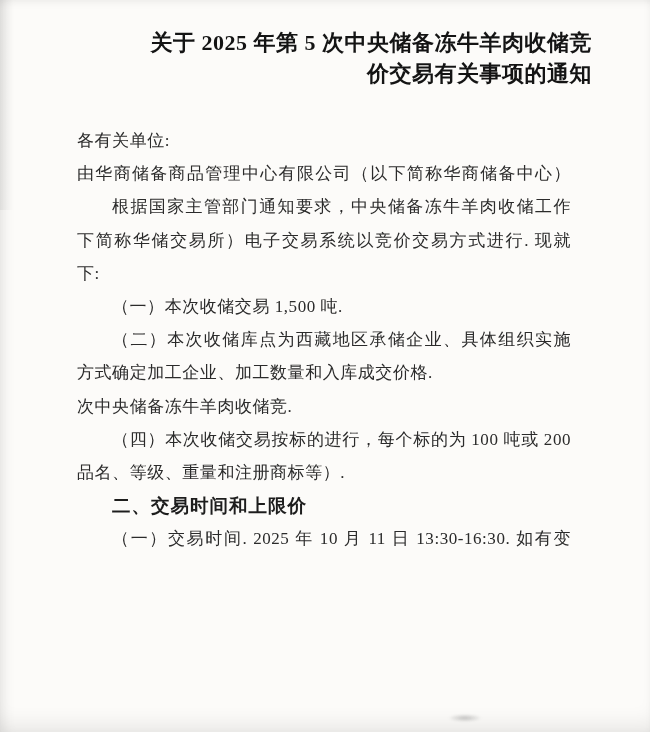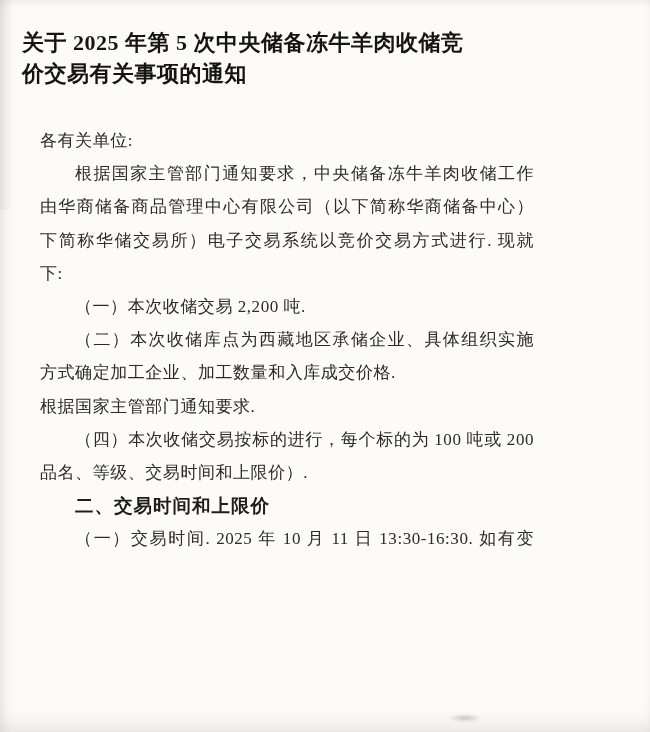--- a/index.html
+++ b/index.html
@@ -16,31 +16,31 @@
       inset 10px 0 14px -8px rgba(0,0,0,0.10),
       inset 0 8px 10px -6px rgba(0,0,0,0.06),
       inset -4px 0 8px -6px rgba(0,0,0,0.05),
       inset 0 -18px 22px -12px rgba(0,0,0,0.09);
     color:#262626;
   }
   .title{
     padding-top:27px;
     margin-left:22px;
     margin-right:58px;
-    text-align:left;
+    text-align:right;
     font-weight:700;
     font-size:22px;
     line-height:31px;
     letter-spacing:0.5px;
     color:#141414;
     font-family:"Liberation Serif","DejaVu Serif",serif;
   }
   .doc-body{
     margin-top:35px;
-    margin-left:40px;
+    margin-left:77px;
     width:494px;
     font-size:17px;
     line-height:33.2px;
     letter-spacing:0.55px;
     color:#2b2b2b;
   }
   .ln{
     box-sizing:border-box;
     width:494px;
     white-space:nowrap;
@@ -81,29 +81,29 @@
 
   <div class="edge-streak"></div>
 
   <div class="title">
     <div class="title-line">关于 2025 年第 5 次中央储备冻牛羊肉收储竞</div>
     <div class="title-line">价交易有关事项的通知</div>
   </div>
 
   <div class="doc-body">
     <div class="ln">各有关单位:</div>
+    <div class="ln just">由华商储备商品管理中心有限公司（以下简称华商储备中心）</div>
     <div class="ln ind just">根据国家主管部门通知要求，中央储备冻牛羊肉收储工作</div>
-    <div class="ln just">由华商储备商品管理中心有限公司（以下简称华商储备中心）</div>
     <div class="ln just">下简称华储交易所）电子交易系统以竞价交易方式进行. 现就</div>
     <div class="ln">下:</div>
-    <div class="ln ind">（一）本次收储交易 2,200 吨.</div>
+    <div class="ln ind">（一）本次收储交易 1,500 吨.</div>
     <div class="ln ind just">（二）本次收储库点为西藏地区承储企业、具体组织实施</div>
     <div class="ln">方式确定加工企业、加工数量和入库成交价格.</div>
-    <div class="ln">根据国家主管部门通知要求.</div>
+    <div class="ln">次中央储备冻牛羊肉收储竞.</div>
     <div class="ln ind just">（四）本次收储交易按标的进行，每个标的为 100 吨或 200</div>
-    <div class="ln">品名、等级、交易时间和上限价）.</div>
+    <div class="ln">品名、等级、重量和注册商标等）.</div>
     <div class="ln ind hei">二、交易时间和上限价</div>
     <div class="ln ind just">（一）交易时间. 2025 年 10 月 11 日 13:30-16:30. 如有变</div>
   </div>
 
   <div class="smudge"></div>
 
 </div>
 
 </body></html>

